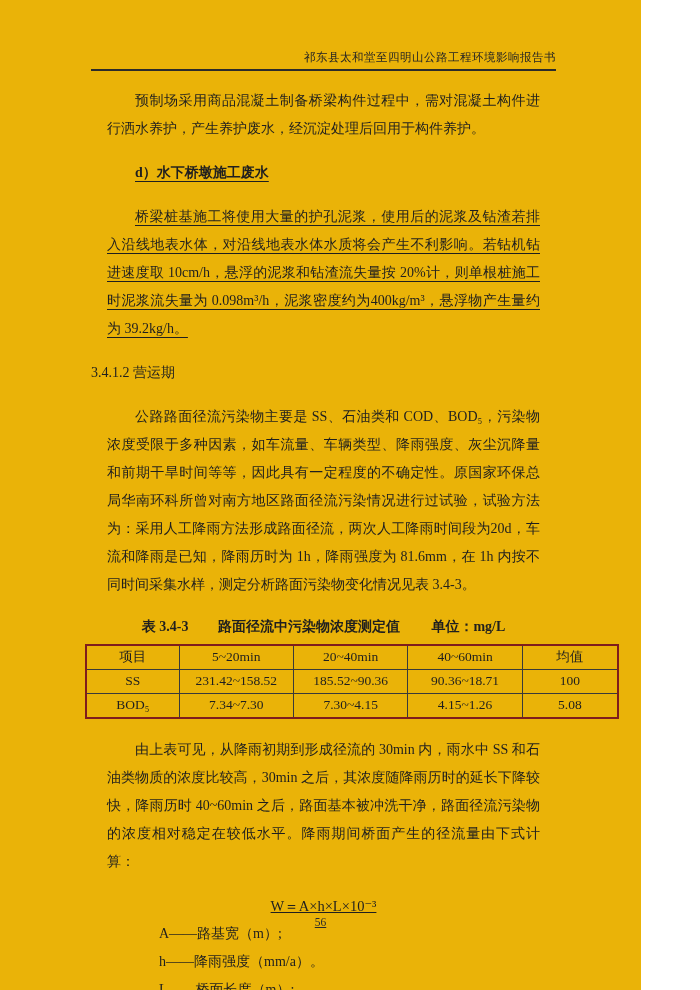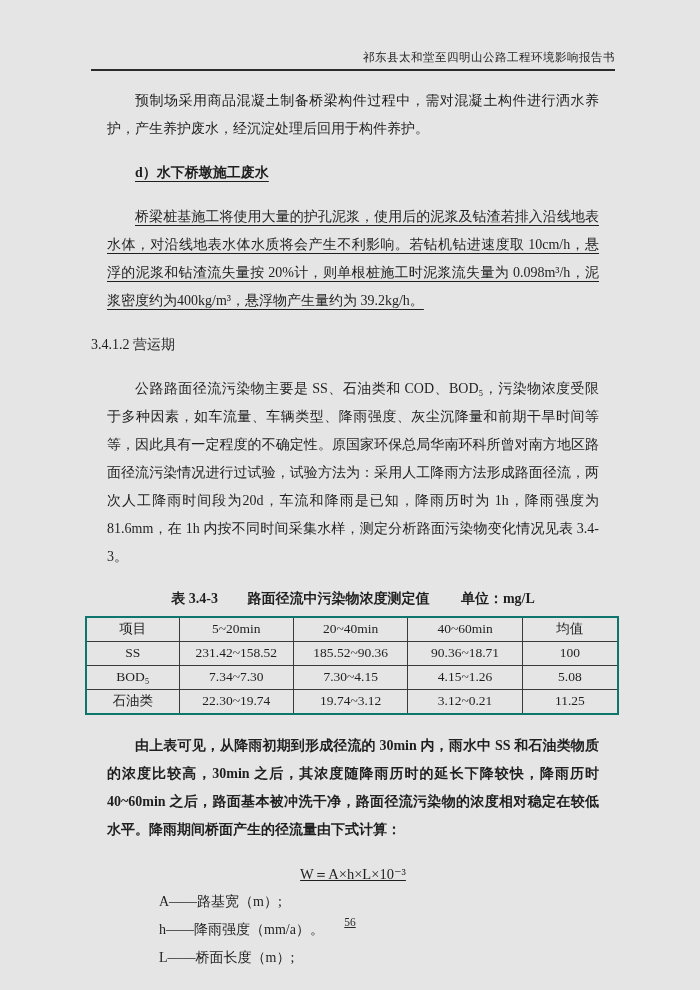--- a/index.html
+++ b/index.html
@@ -1,21 +1,21 @@
 <!DOCTYPE html>
 <html><head>
 <meta charset="utf-8">
 <style>
   html, body { margin: 0; padding: 0; background: #ffffff; }
   .page {
     position: relative;
-    width: 700px;
+    width: 641px;
     height: 990px;
     box-sizing: border-box;
-    background: #e5e5e5;
+    background: #eab308;
     font-family: "Liberation Serif", "DejaVu Serif", serif;
     color: #1f1f1f;
     padding: 50px 85px 7px 91px;
     overflow: hidden;
   }
   .header {
     border-bottom: 2px solid #2b2b2b;
     padding-bottom: 4px;
   }
   .header-title {
@@ -37,33 +37,33 @@
     margin: 1px 0 5px 0;
     line-height: 24px;
   }
   .caption .cap-title { margin-left: 26px; font-family: Liberation Serif, serif; }
   .caption .cap-unit  { margin-left: 28px; }
   table.data {
     border-collapse: collapse;
     width: 534px;
     margin-left: -6px;
     table-layout: fixed;
-    border: 2px solid #0f766e;
+    border: 2px solid #7f1d1d;
   }
   table.data th, table.data td {
     border: 1px solid #3a3a3a;
     height: 23px;
     text-align: center;
     vertical-align: middle;
     font-size: 13.5px;
     font-weight: normal;
     padding: 0 2px;
     line-height: 1.1;
   }
-  .after-table { margin-top: 17px; font-weight: bold; }
+  .after-table { margin-top: 17px; }
   .formula {
     text-align: center;
     font-size: 14.5px;
     line-height: 28px;
     margin-top: 1px;
     text-decoration: underline;
   }
   .term-line { line-height: 28px; text-align: left; }
   .term-first { padding-left: 26px; }
   .term-rest  { padding-left: 68px; }
@@ -133,27 +133,20 @@
           <td>90.36~18.71</td>
           <td>100</td>
         </tr>
         <tr>
           <td>BOD₅</td>
           <td>7.34~7.30</td>
           <td>7.30~4.15</td>
           <td>4.15~1.26</td>
           <td>5.08</td>
         </tr>
-        <tr>
-          <td>石油类</td>
-          <td>22.30~19.74</td>
-          <td>19.74~3.12</td>
-          <td>3.12~0.21</td>
-          <td>11.25</td>
-        </tr>
       </tbody>
     </table>
 
     <p class="para indent after-table">由上表可见，从降雨初期到形成径流的 30min 内，雨水中 SS 和石油类物质的浓度比较高，30min 之后，其浓度随降雨历时的延长下降较快，降雨历时 40~60min 之后，路面基本被冲洗干净，路面径流污染物的浓度相对稳定在较低水平。降雨期间桥面产生的径流量由下式计算：</p>
 
     <div class="formula">W＝A×h×L×10⁻³</div>
 
     <div class="terms">
       <div class="term-line term-rest">A——路基宽（m）;</div>
       <div class="term-line term-rest">h——降雨强度（mm/a）。</div>

